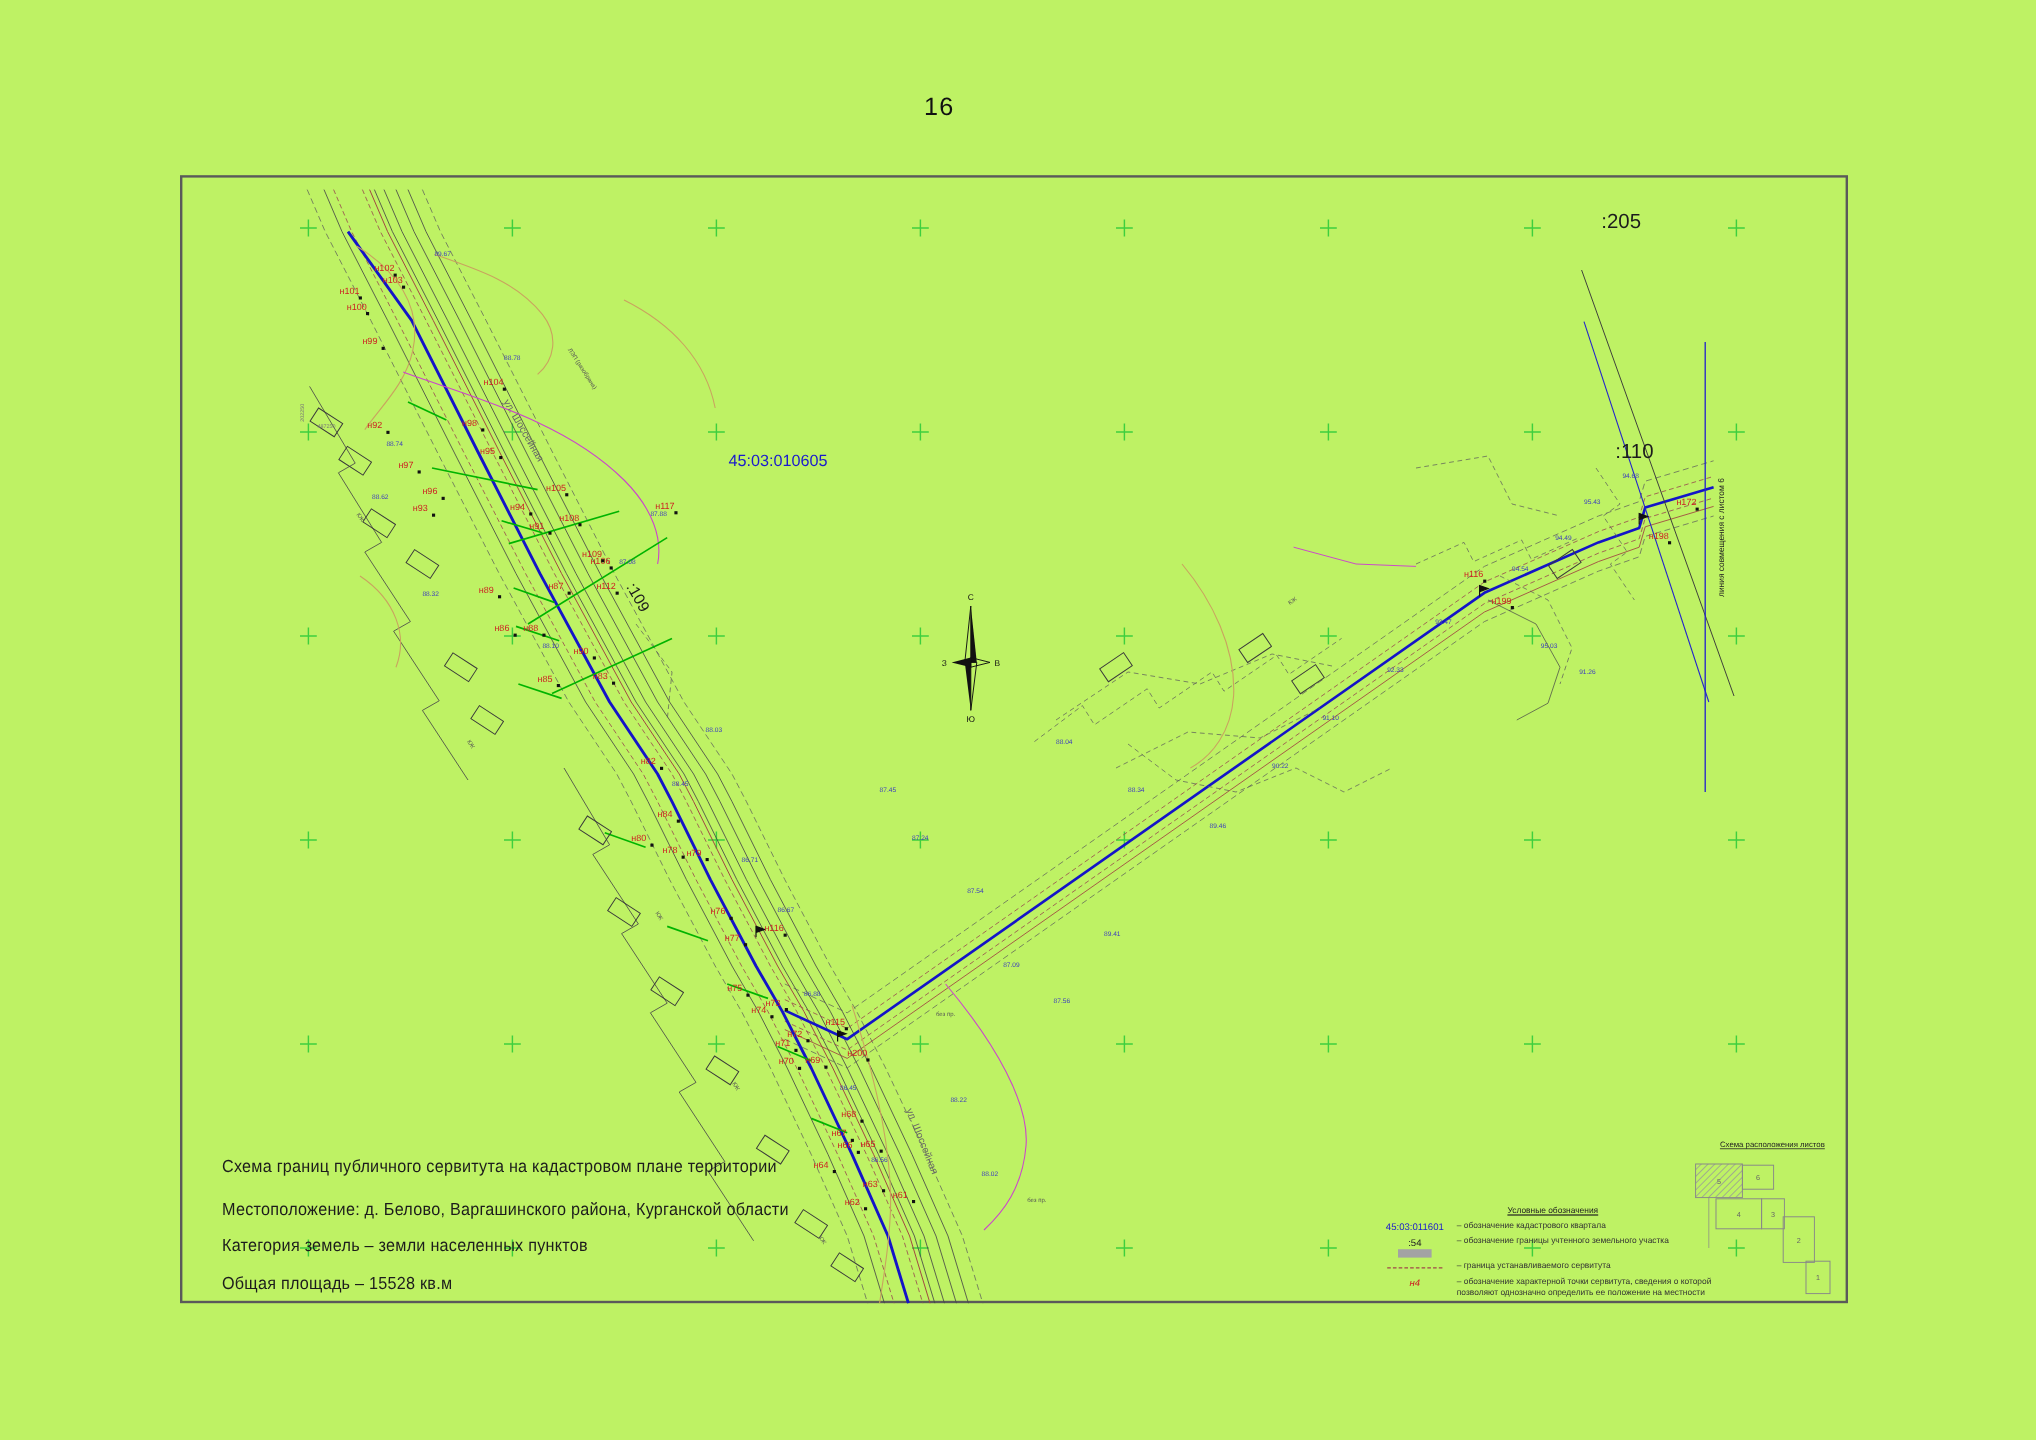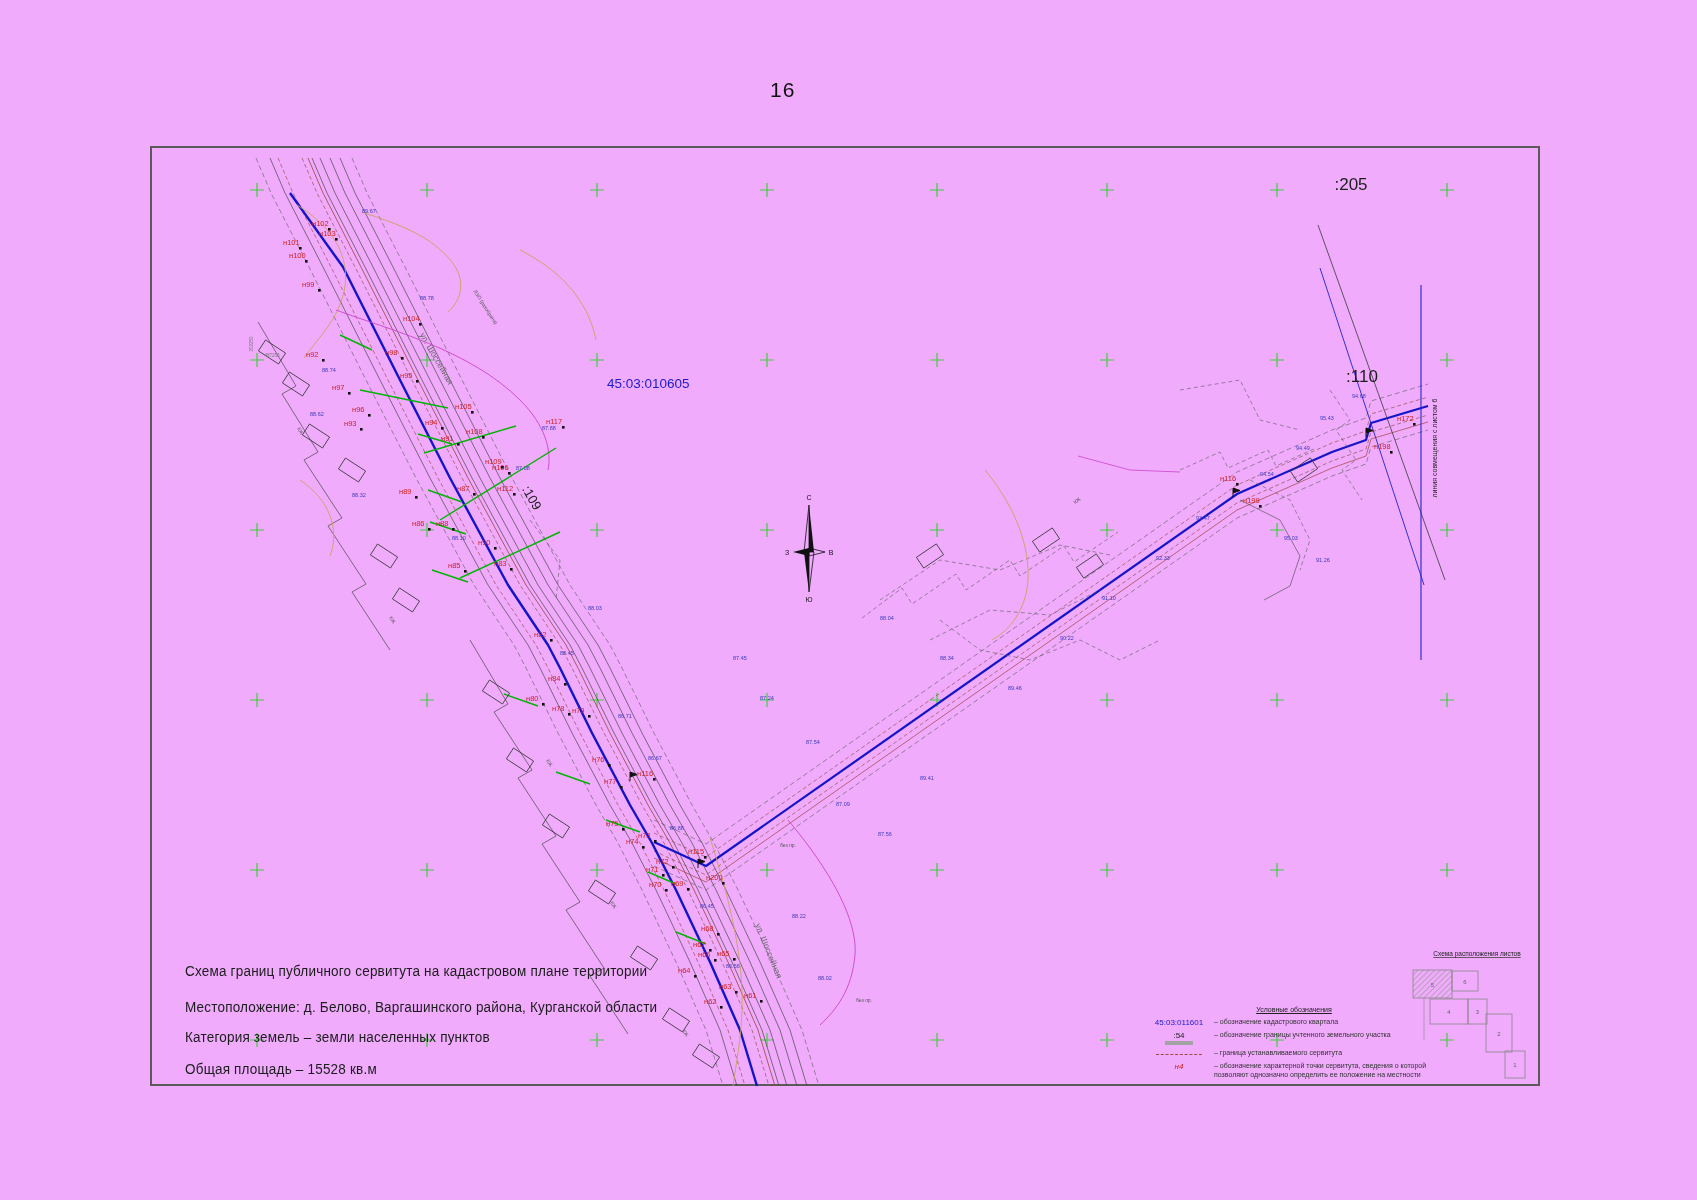--- a/index.html
+++ b/index.html
@@ -1,33 +1,33 @@
 <!DOCTYPE html>
 <html><head>
 <meta charset="utf-8">
 <style>
   html,body{margin:0;padding:0;background:#ffffff;}
-  .page{position:relative;width:1697px;height:1200px;background:#f0abfc;overflow:hidden;
+  .page{position:relative;width:1697px;height:1200px;background:#bef264;overflow:hidden;
         font-family:"Liberation Sans",sans-serif;}
   .page-number{position:absolute;left:770px;top:78px;font-size:21px;color:#111;letter-spacing:1px;}
   .map-frame{position:absolute;left:150px;top:146px;width:1390px;height:940px;
              border:2px solid #5a5a5a;box-sizing:border-box;}
   .map-svg{position:absolute;left:0;top:0;width:1697px;height:1200px;}
   .title-block{position:absolute;left:185px;top:960px;width:560px;color:#1c1c1c;}
   .title-block .line{position:absolute;left:0;white-space:nowrap;font-size:13.5px;
                      letter-spacing:0.2px;transform:scaleY(1.08);}
   .tl1{top:4px;}  .tl2{top:40px;} .tl3{top:70px;} .tl4{top:102px;}
   .legend{position:absolute;left:1150px;top:1006px;width:300px;font-size:7px;color:#333;}
   .legend-title{width:120px;margin-left:84px;text-align:center;text-decoration:underline;
                 font-size:7px;color:#222;margin-bottom:5px;}
   .legend-row{display:flex;align-items:flex-start;margin-bottom:4px;}
   .legend-sym{width:58px;flex:0 0 58px;text-align:center;}
   .legend-txt{margin-left:6px;width:228px;line-height:1.25;}
   .sym-quarter{color:#1a1acd;font-size:8px;}
-  .sym-parcel{display:inline-block;font-size:8px;color:#222;border-bottom:4px solid #a3a3a3;
+  .sym-parcel{display:inline-block;font-size:8px;color:#222;border-bottom:7px solid #a3a3a3;
               padding:0 8px 1px 8px;}
   .sym-dash{display:inline-block;width:46px;height:0;border-top:1.4px dashed #a04848;
             margin-top:4px;}
   .sym-point{color:#cc2222;font-size:8px;font-style:italic;}
 </style>
 </head>
 <body>
 
 <div class="page">
 

